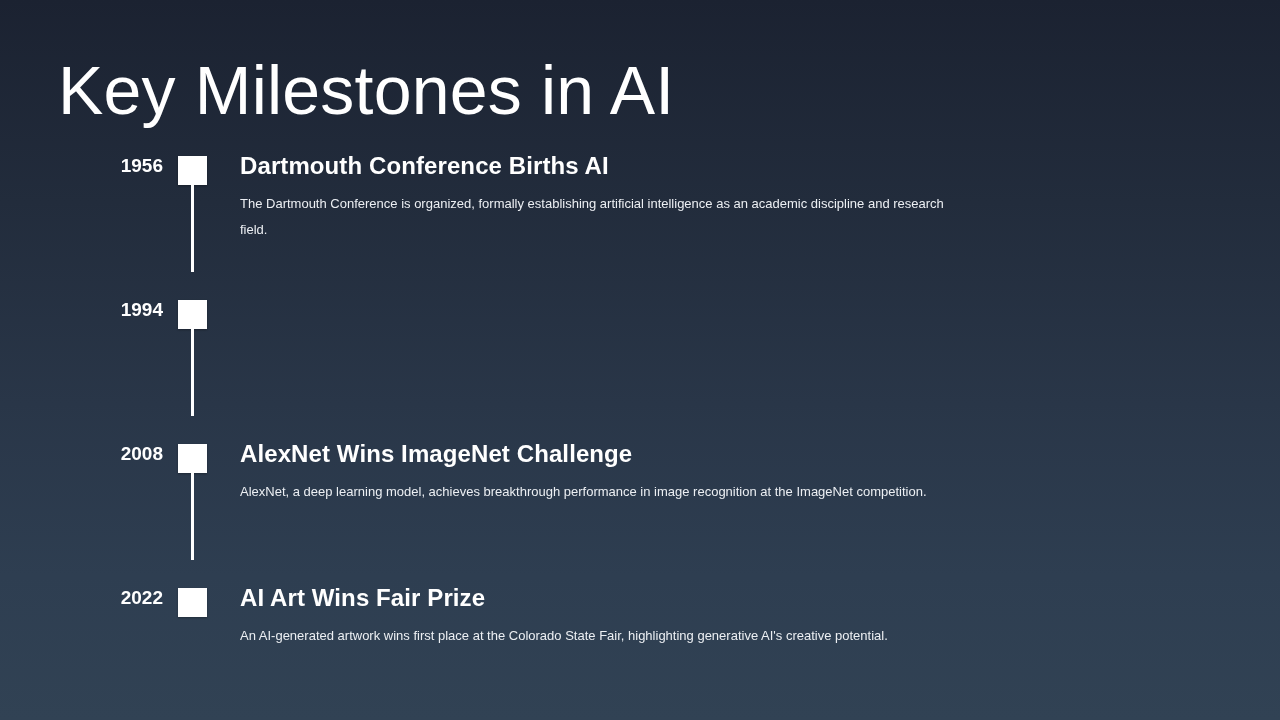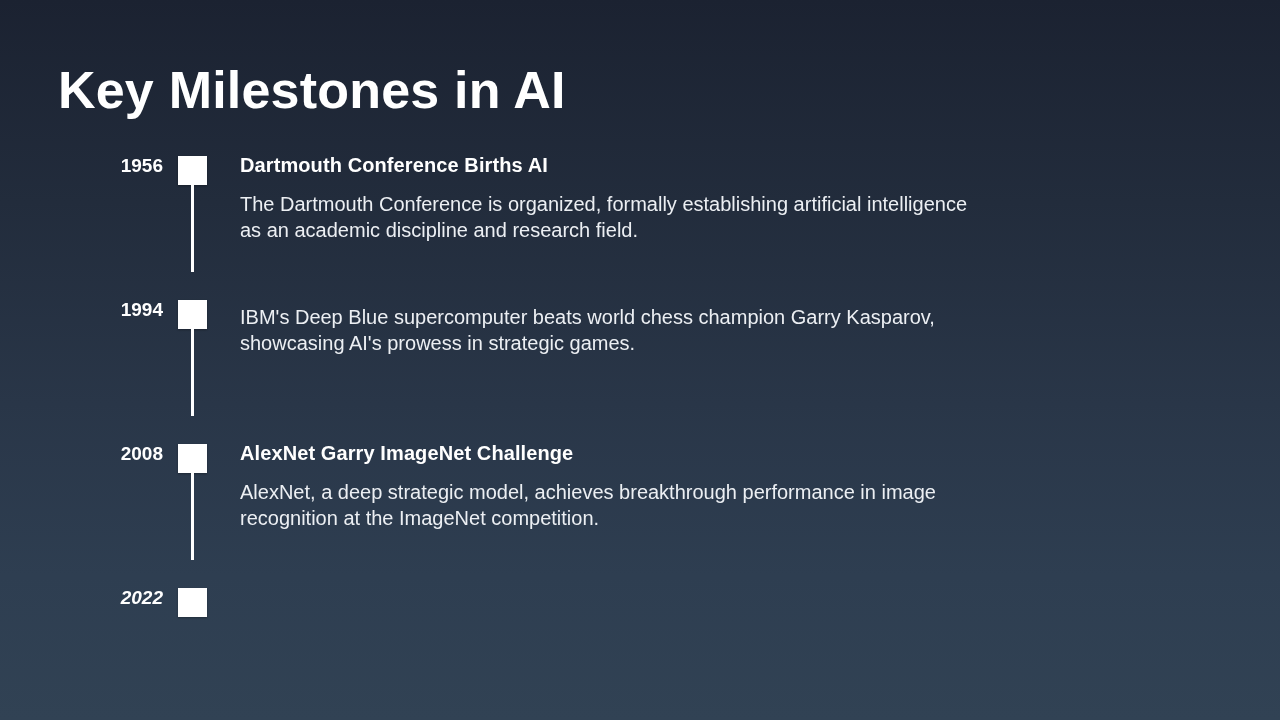--- a/index.html
+++ b/index.html
@@ -21,43 +21,42 @@
     height: 720px;
     background: linear-gradient(to bottom, #1b2231 0%, #222c3c 28%, #293648 56%, #2e3e51 80%, #314254 100%);
     overflow: hidden;
   }
 
   
   #slide-title {
     position: absolute;
     left: 58px;
     top: 59px;
-    font-size: 52px;
+    font-size: 68px;
     line-height: 62px;
-    font-weight: 700;
+    font-weight: 400;
     color: #ffffff;
     letter-spacing: 0.2px;
     white-space: nowrap;
   }
 
   
   #timeline {
     position: absolute;
     left: 0;
     top: 150px;
     width: 1032px;
   }
 
   .tl-item {
     position: relative;
     height: 144px;
   }
   .tl-item:last-child {
     height: 120px;
-    font-style: italic;
   }
 
   
   .tl-year {
     position: absolute;
     left: 0;
     top: 5px;
     width: 163px;
     text-align: right;
     font-size: 19px;
@@ -93,30 +92,30 @@
   }
 
   
   .tl-body {
     position: absolute;
     left: 240px;
     top: 0;
     right: 58px;
   }
   .tl-heading {
-    font-size: 20px;
+    font-size: 24px;
     line-height: 31px;
     font-weight: 700;
     color: #ffffff;
     letter-spacing: 0.1px;
     white-space: nowrap;
   }
   .tl-desc {
     margin-top: 10px;
-    font-size: 20px;
+    font-size: 13px;
     line-height: 26px;
     font-weight: 400;
     color: #eceff3;
     max-width: 975px;
   }
 </style>
 </head>
 <body>
 
 <div id="slide">
@@ -137,38 +136,41 @@
       </div>
     </div>
 
     <div class="tl-item">
       <div class="tl-year">1994</div>
       <div class="tl-marker">
         <div class="tl-square"></div>
         <div class="tl-line"></div>
       </div>
       <div class="tl-body">
-        <div class="tl-desc">IBM's Deep Blue supercomputer beats world chess champion Garry Kasparov, showcasing AI's prowess in strategic games.</div>
       </div>
     </div>
 
     <div class="tl-item">
       <div class="tl-year">2008</div>
       <div class="tl-marker">
         <div class="tl-square"></div>
         <div class="tl-line"></div>
       </div>
       <div class="tl-body">
-        <div class="tl-heading">AlexNet Garry ImageNet Challenge</div>
-        <div class="tl-desc">AlexNet, a deep strategic model, achieves breakthrough performance in image recognition at the ImageNet competition.</div>
+        <div class="tl-heading">AlexNet Wins ImageNet Challenge</div>
+        <div class="tl-desc">AlexNet, a deep learning model, achieves breakthrough performance in image recognition at the ImageNet competition.</div>
       </div>
     </div>
 
     <div class="tl-item">
       <div class="tl-year">2022</div>
       <div class="tl-marker">
         <div class="tl-square"></div>
 
       </div>
+      <div class="tl-body">
+        <div class="tl-heading">AI Art Wins Fair Prize</div>
+        <div class="tl-desc">An AI-generated artwork wins first place at the Colorado State Fair, highlighting generative AI's creative potential.</div>
+      </div>
     </div>
 
   </div>
 </div>
 
 </body></html>

